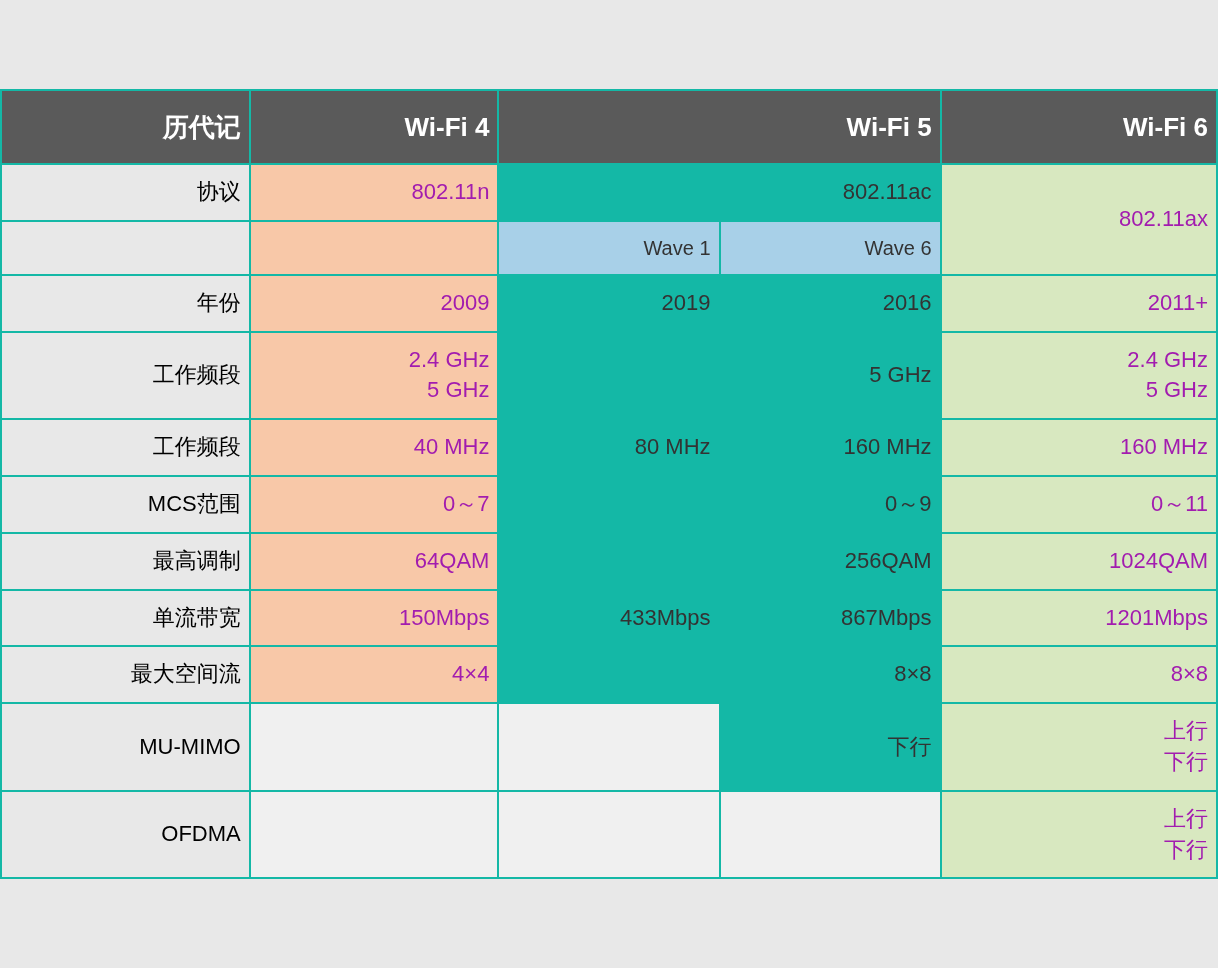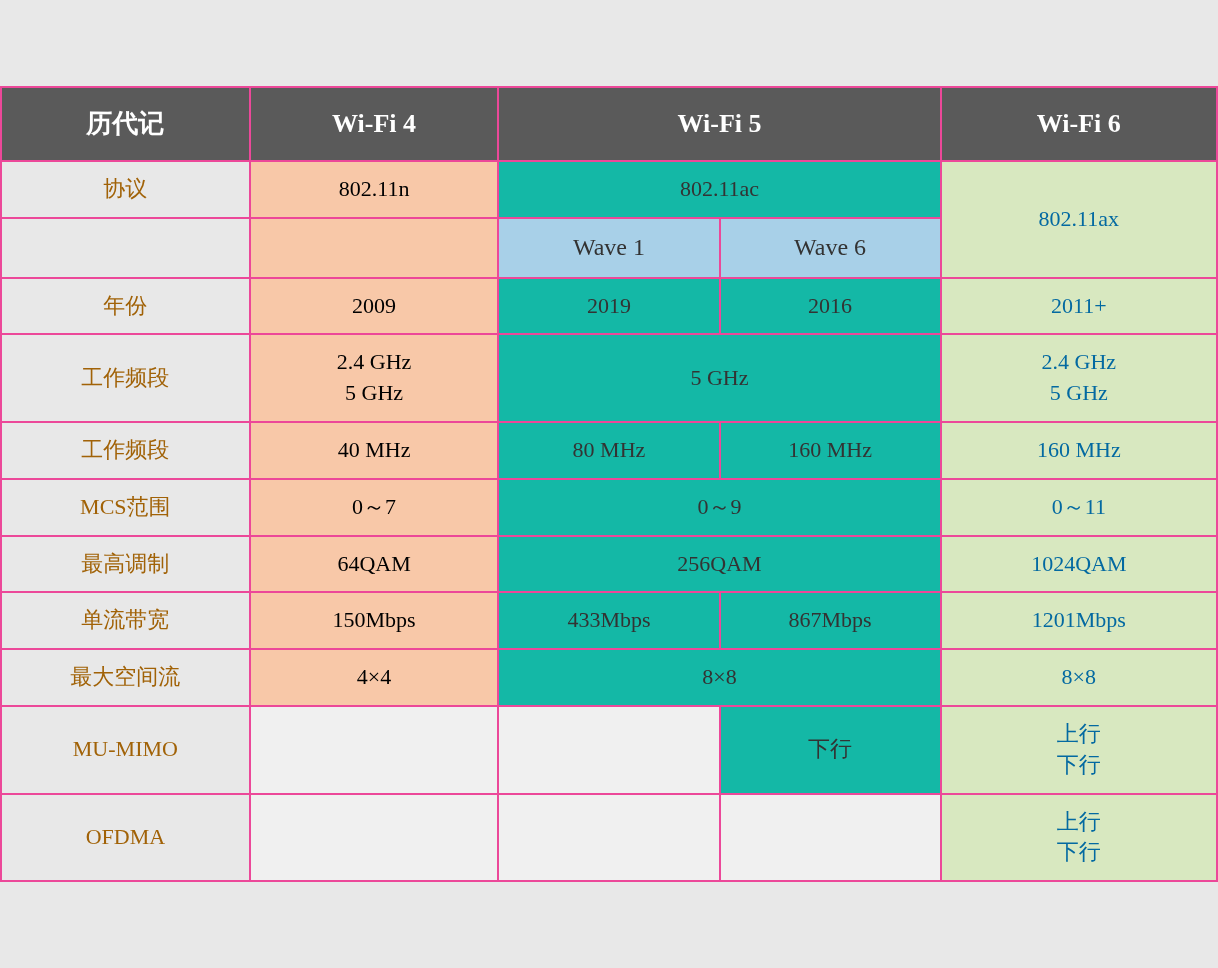--- a/index.html
+++ b/index.html
@@ -23,56 +23,55 @@
       background: #e0e0e0;
     }
 
     table {
       width: 100%;
       border-collapse: collapse;
       table-layout: fixed;
     }
 
     th, td {
-      border: 2px solid #ec4899;
-      text-align: center;
+      border: 2px solid #14b8a6;
+      text-align: right;
       vertical-align: middle;
       font-size: 22px;
       line-height: 1.4;
       padding: 12px 8px;
-      font-family: Liberation Serif, serif;
     }
 
     
     .header-row th {
       background: #5a5a5a;
       color: #ffffff;
       font-weight: bold;
       font-size: 26px;
       padding: 18px 8px;
     }
 
     
     .col-label { width: 18%; }
     .col-wifi4 { width: 18%; }
     .col-wave1 { width: 16%; }
     .col-wave2 { width: 16%; }
     .col-wifi6 { width: 20%; }
 
     
-    .bg-label { background: #e8e8e8; color: #a16207; }
-    .bg-wifi4 { background: #f8c8a8; color: #000000; }
+    .bg-label { background: #e8e8e8; color: #000000; }
+    .bg-wifi4 { background: #f8c8a8; color: #a21caf; }
     .bg-wifi5 { background: #14b8a6; color: #333333; }
-    .bg-wifi6 { background: #d8e8c0; color: #0369a1; }
+    .bg-wifi6 { background: #d8e8c0; color: #a21caf; }
     .bg-empty { background: #f0f0f0; color: #333333; }
 
     .wave-header {
       background: #a8d0e8;
       color: #333333;
-      font-size: 24px;
+      font-size: 20px;
     }
   </style>
 </head>
 <body>
 
 <div class="table-wrapper">
   <table>
     <colgroup>
       <col class="col-label">
       <col class="col-wifi4">

